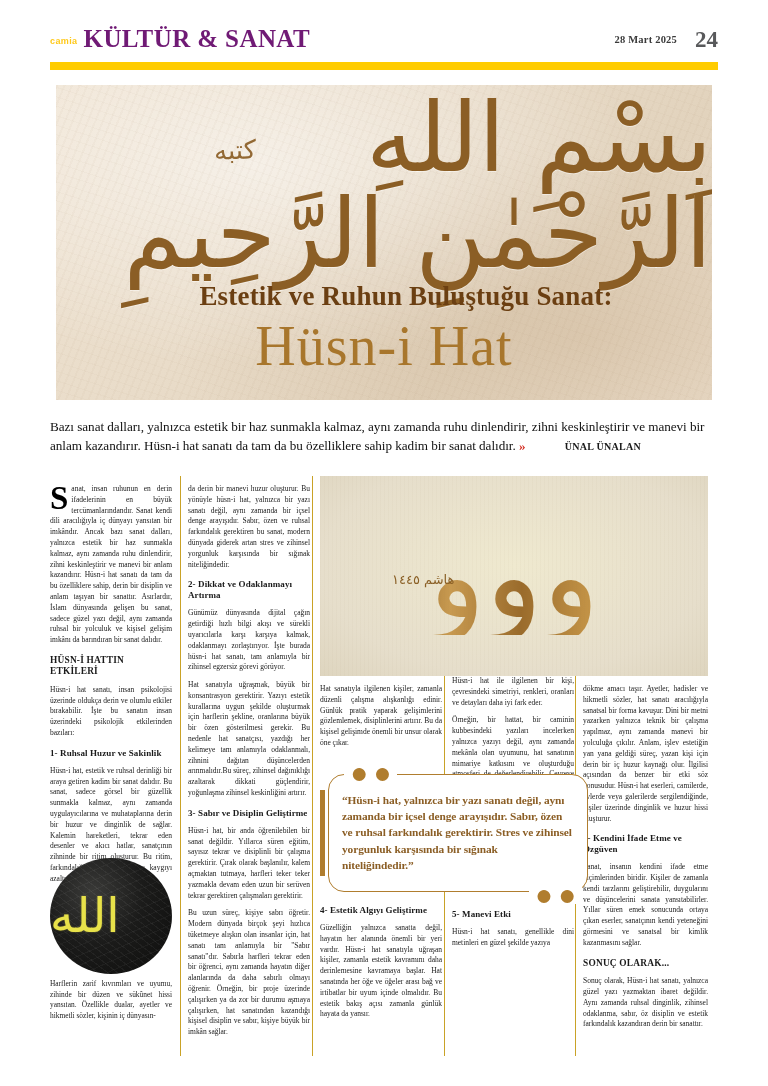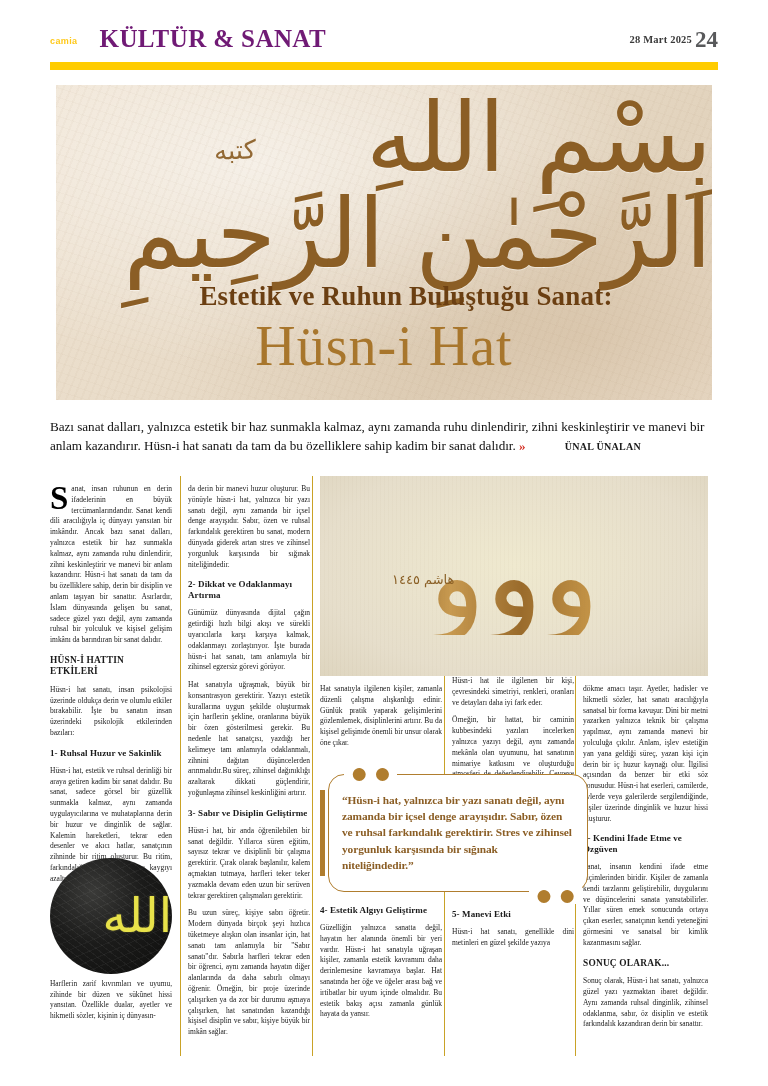--- a/index.html
+++ b/index.html
@@ -9,36 +9,36 @@
     font-family:"Liberation Serif", serif;
     color:#111;
     overflow:hidden;
     position:relative;
   }
 
   
   .masthead{
     position:absolute;left:50px;top:26px;width:668px;height:36px;
   }
-  .mast-left{position:absolute;left:0;top:0;display:flex;align-items:baseline;gap:22px;text-align:right;}
+  .mast-left{position:absolute;left:0;top:0;display:flex;align-items:baseline;gap:6px;text-align:right;}
   .brand-mini{
     font-family:"Liberation Sans", sans-serif;
     font-weight:700;font-size:9px;letter-spacing:.4px;
     color:#FFC91B;text-transform:lowercase;
     position:relative;top:-3px;
   }
   .section-title{
     font-family:"Liberation Serif", serif;
     font-weight:700;font-size:25px;letter-spacing:.4px;
     color:#701a75;line-height:1;
     white-space:nowrap;
   }
   .mast-right{
     position:absolute;right:0;top:2px;
-    display:flex;align-items:center;gap:3px;
+    display:flex;align-items:center;gap:18px;
   }
   .mast-date{
     font-family:"Liberation Serif", serif;
     font-weight:700;font-size:10.5px;color:#3a3a3a;letter-spacing:.2px;
     white-space:nowrap;
   }
   .mast-page{
     font-family:"Liberation Serif", serif;
     font-weight:700;font-size:23px;color:#58595b;line-height:1;
   }
@@ -151,21 +151,21 @@
     overflow:hidden;
   }
   .img-circle::before{
     content:"";position:absolute;inset:0;border-radius:50%;
     background:
       repeating-linear-gradient(38deg, rgba(255,255,255,.05) 0 1px, rgba(0,0,0,0) 1px 6px),
       repeating-linear-gradient(-24deg, rgba(255,255,255,.04) 0 1px, rgba(0,0,0,0) 1px 9px);
   }
   .img-circle .glyph{
     position:absolute;left:0;right:0;top:50%;transform:translateY(-52%);
-    text-align:right;color:#E8E24A;font-size:48px;line-height:1;
+    text-align:left;color:#E8E24A;font-size:48px;line-height:1;
     font-family:"DejaVu Sans", sans-serif;direction:rtl;
     text-shadow:0 0 2px rgba(232,226,74,.4);
   }
   .cap1{
     position:absolute;left:0;top:503px;width:122px;
     font-size:7.4px;line-height:1.44;text-align:justify;color:#1a1a1a;
   }
 
   .img-wood{
     position:absolute;left:270px;top:0;width:388px;height:200px;

